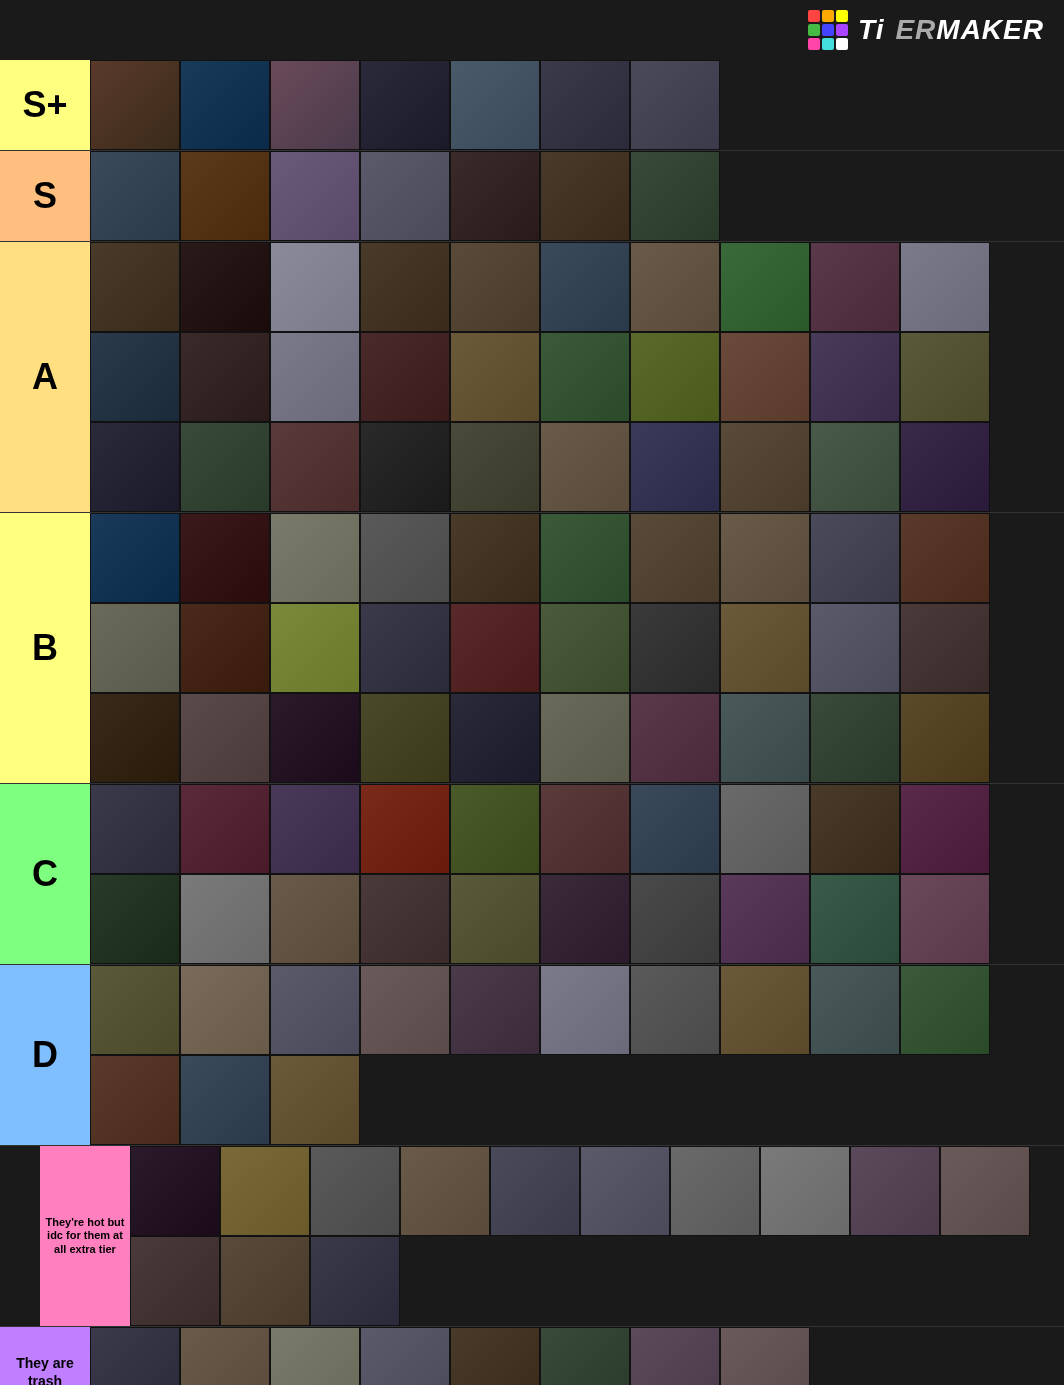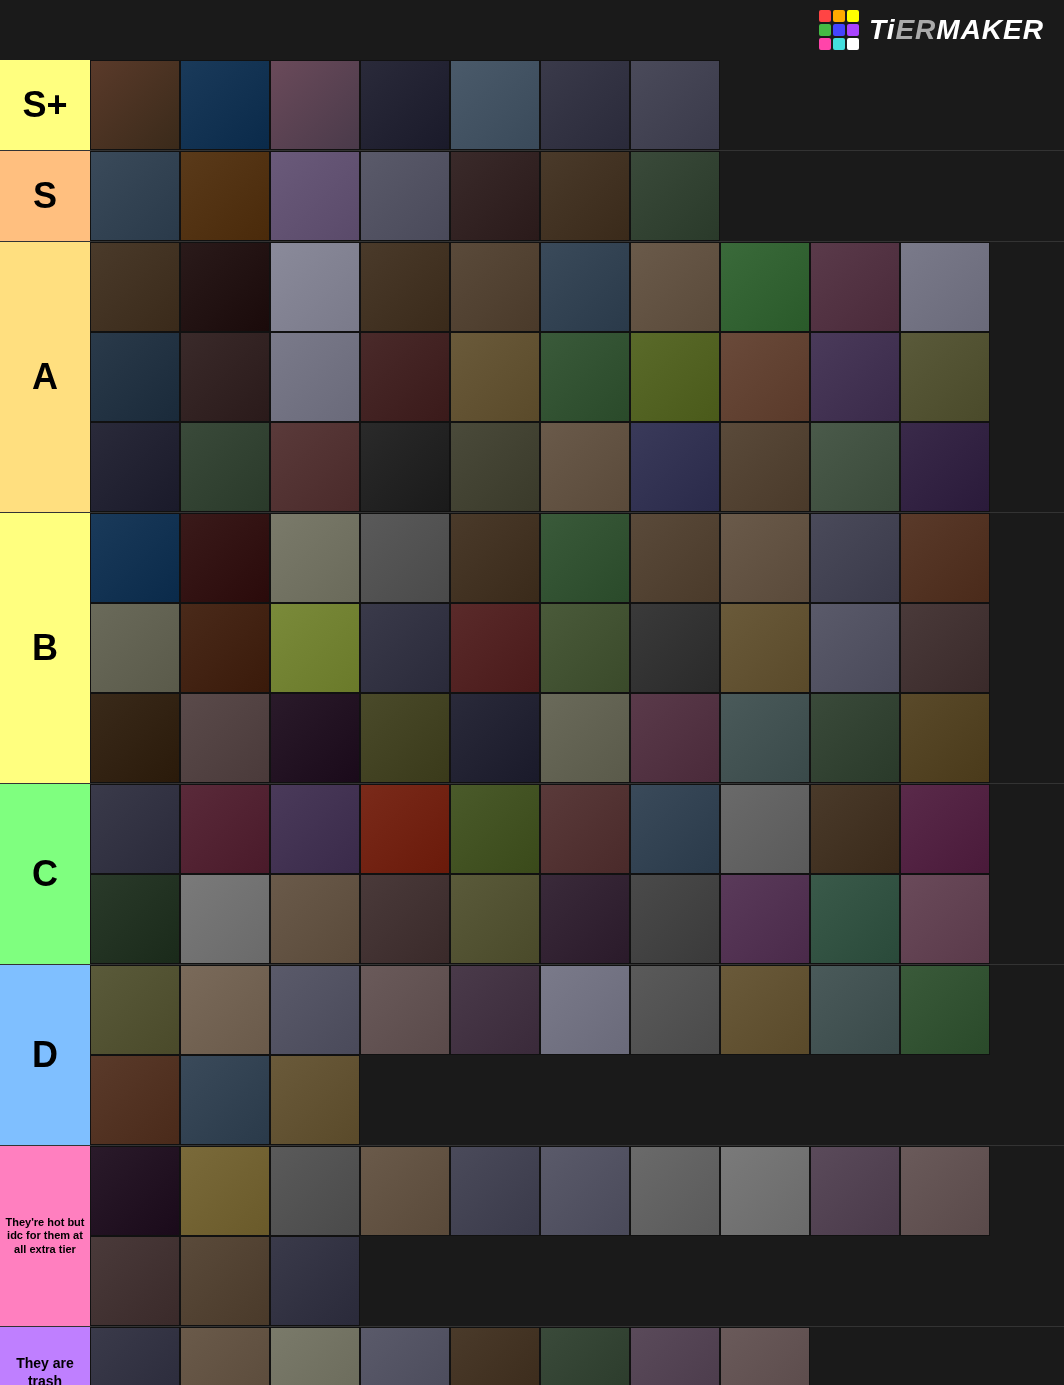--- a/index.html
+++ b/index.html
@@ -44,20 +44,21 @@
     .logo-text {
       color: white;
       font-size: 28px;
       font-weight: bold;
       letter-spacing: 1px;
       font-style: italic;
     }
 
     .logo-text span {
       color: #fff;
+      margin-left: 11px;
     }
 
     .tier-row {
       display: flex;
       width: 1064px;
       border-bottom: 1px solid #333;
     }
 
     .tier-label {
       width: 90px;
@@ -499,21 +500,21 @@
         </div>
       <div class="char-cell">
           <div class="char-placeholder" style="background:linear-gradient(135deg,#3a4a5a,#2a3a4a);"></div>
         </div>
       <div class="char-cell">
           <div class="char-placeholder" style="background:linear-gradient(135deg,#6a5a3a,#5a4a2a);"></div>
         </div>
     </div>
   </div>
 
-  <div class="tier-row" style="min-height:180px;">
+  <div class="tier-row" style="min-height:180px;padding-left:40px;">
     <div class="tier-label tier-hot">They're hot but idc for them at all extra tier</div>
     <div class="tier-content">
 
       <div class="char-cell">
           <div class="char-placeholder" style="background:linear-gradient(135deg,#2a1a2a,#1a0a1a);"></div>
         </div>
       <div class="char-cell">
           <div class="char-placeholder" style="background:linear-gradient(135deg,#7a6a3a,#6a5a2a);"></div>
         </div>
       <div class="char-cell">

